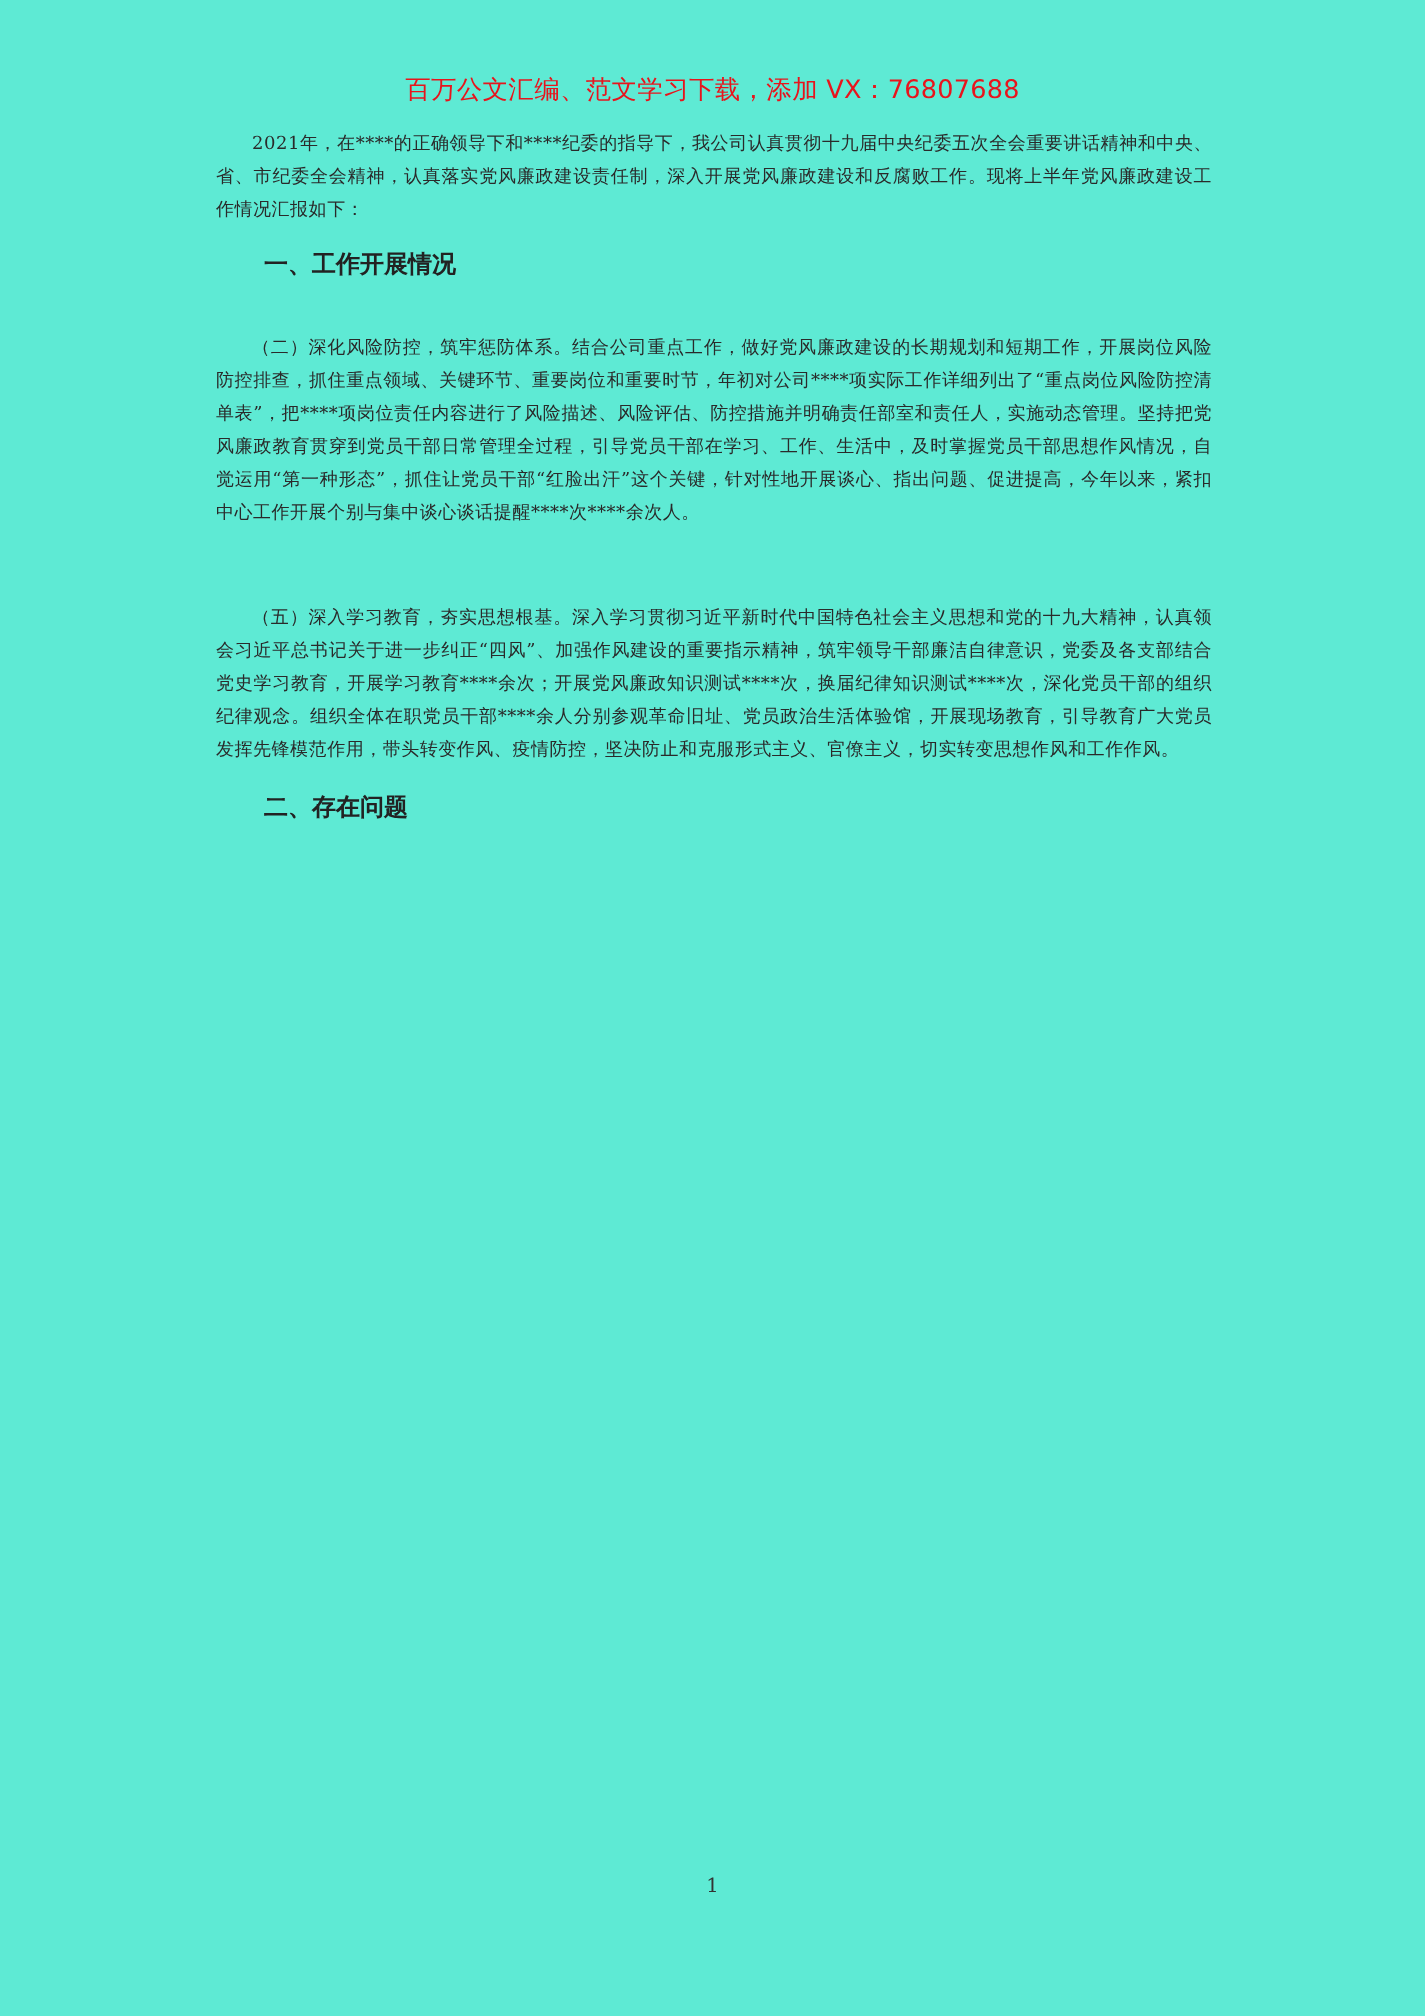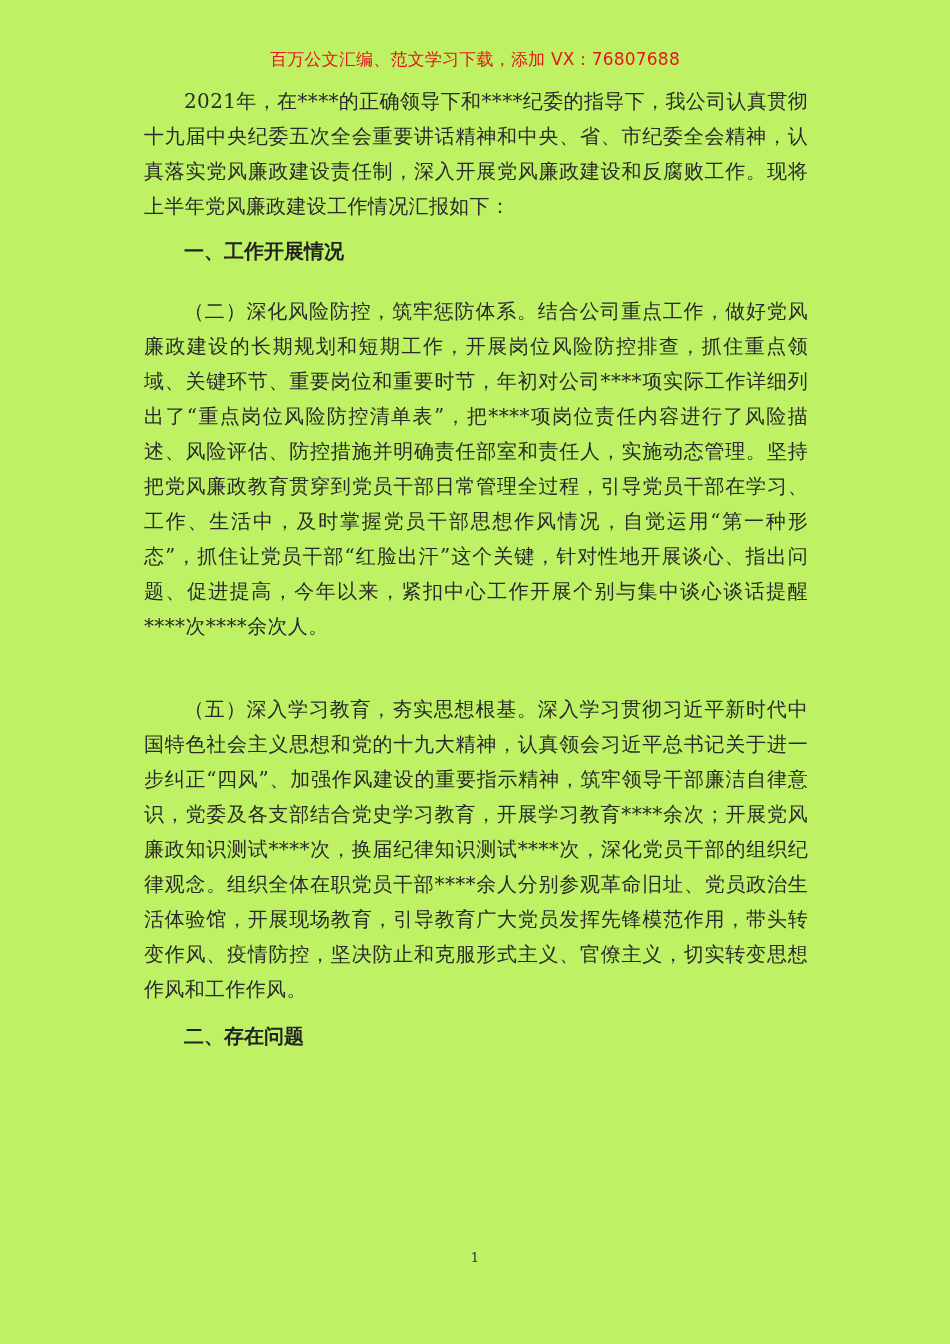--- a/index.html
+++ b/index.html
@@ -13,52 +13,52 @@
       position: relative;
       overflow: hidden;
       font-family: "DejaVu Serif", "Liberation Serif", serif;
       color: #222222;
     }
     .page {
       position: absolute;
       left: 0; top: 0;
       width: 950px;
       height: 1344px;
-      background: #bef264;
+      background: #5eead4;
     }
     .watermark {
       position: absolute;
       top: 48px;
       left: 0;
       width: 950px;
       text-align: center;
       font-family: "DejaVu Sans", "Liberation Sans", sans-serif;
       font-size: 17px;
       color: #e8141c;
       letter-spacing: 0.2px;
     }
     .content {
       position: absolute;
       left: 144px;
       top: 84px;
       width: 664px;
     }
     .para {
-      font-size: 20px;
-      line-height: 35px;
+      font-size: 12px;
+      line-height: 22px;
       text-indent: 2em;
       margin: 0;
       text-align: justify;
       letter-spacing: 0.35px;
       color: #2a2a2a;
     }
     .heading {
-      font-family: Liberation Sans, sans-serif;
+      font-family: Liberation Mono, monospace;
       font-weight: bold;
-      font-size: 20px;
+      font-size: 16px;
       line-height: 26px;
       text-indent: 2em;
       margin: 0;
       color: #222222;
     }
     .gap-s { height: 14px; }
     .gap-m { height: 16px; }
     .page-number {
       position: absolute;
       top: 1250px;

